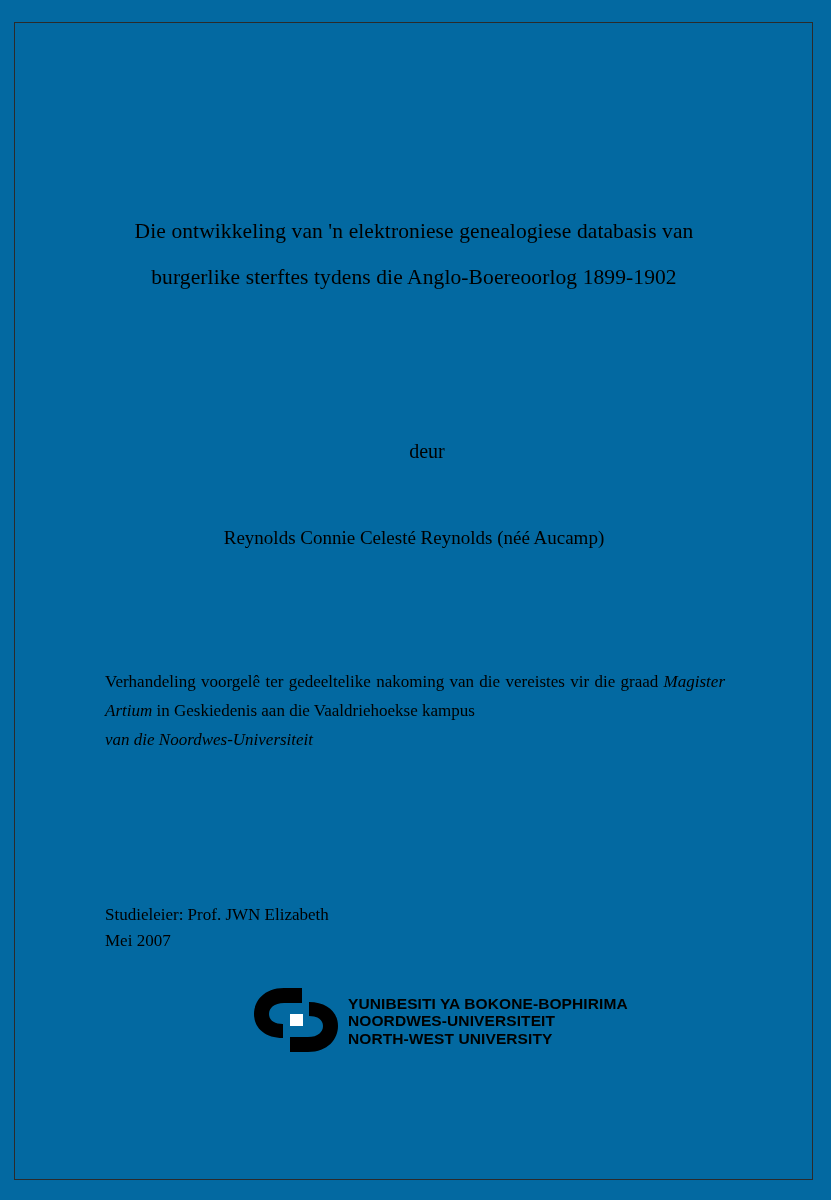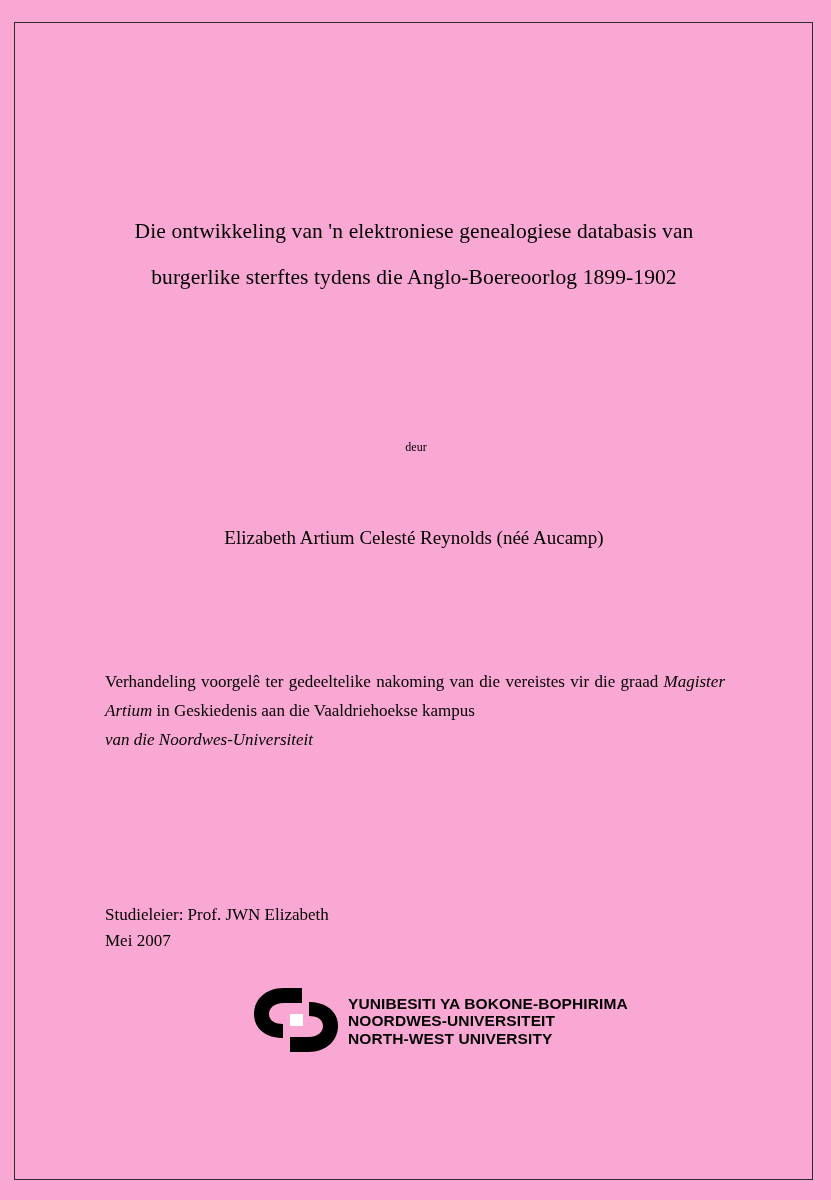--- a/index.html
+++ b/index.html
@@ -11,21 +11,21 @@
     width: 831px;
     height: 1200px;
     font-family: "Liberation Serif", serif;
     color: #000000;
     overflow: hidden;
   }
   .page {
     position: relative;
     width: 831px;
     height: 1200px;
-    background: #f9a8d4;
+    background: #0369a1;
     box-sizing: border-box;
   }
   
   .scan-frame {
     position: absolute;
     left: 14px;
     top: 22px;
     width: 799px;
     height: 1158px;
     border: 1px solid #2b2b2b;
@@ -48,25 +48,25 @@
     font-size: 21.5px;
     line-height: 46px;
     letter-spacing: 0.1px;
   }
   .title .line {
     display: block;
     white-space: nowrap;
   }
   .byline-label {
     position: absolute;
-    left: 2px;
+    left: 13px;
     top: 418px;
     width: 628px;
     text-align: center;
-    font-size: 12px;
+    font-size: 20px;
   }
   .author {
     position: absolute;
     left: 0;
     top: 505px;
     width: 628px;
     text-align: center;
     font-size: 19px;
   }
   .statement {
@@ -132,21 +132,21 @@
 
   <div class="content">
 
     <div class="title">
       <span class="line">Die ontwikkeling van 'n elektroniese genealogiese databasis van</span>
       <span class="line">burgerlike sterftes tydens die Anglo-Boereoorlog 1899-1902</span>
     </div>
 
     <div class="byline-label">deur</div>
 
-    <div class="author">Elizabeth Artium Celesté Reynolds (néé Aucamp)</div>
+    <div class="author">Reynolds Connie Celesté Reynolds (néé Aucamp)</div>
 
     <div class="statement">
       <span>Verhandeling voorgelê ter gedeeltelike nakoming van die vereistes vir die graad </span><em>Magister Artium</em><span> in Geskiedenis aan die Vaaldriehoekse kampus</span>
       <div class="last-line">van die Noordwes-Universiteit</div>
     </div>
 
     <div class="supervisor">
       <div>Studieleier: Prof. JWN Elizabeth</div>
       <div>Mei 2007</div>
     </div>

